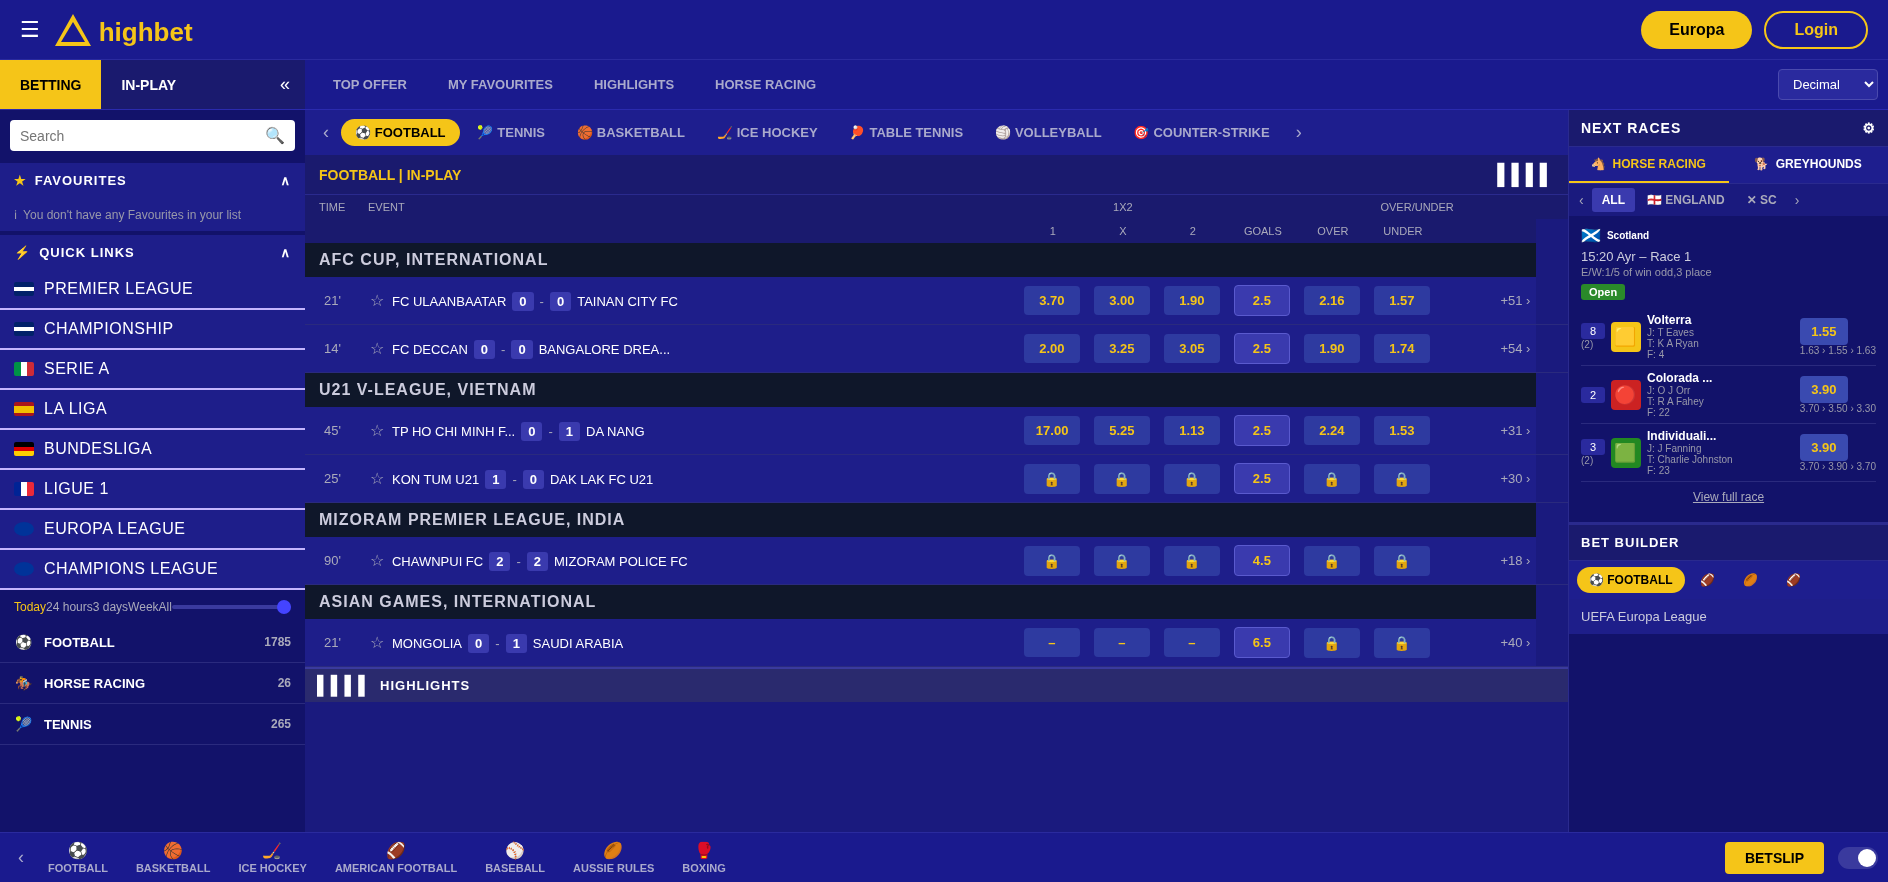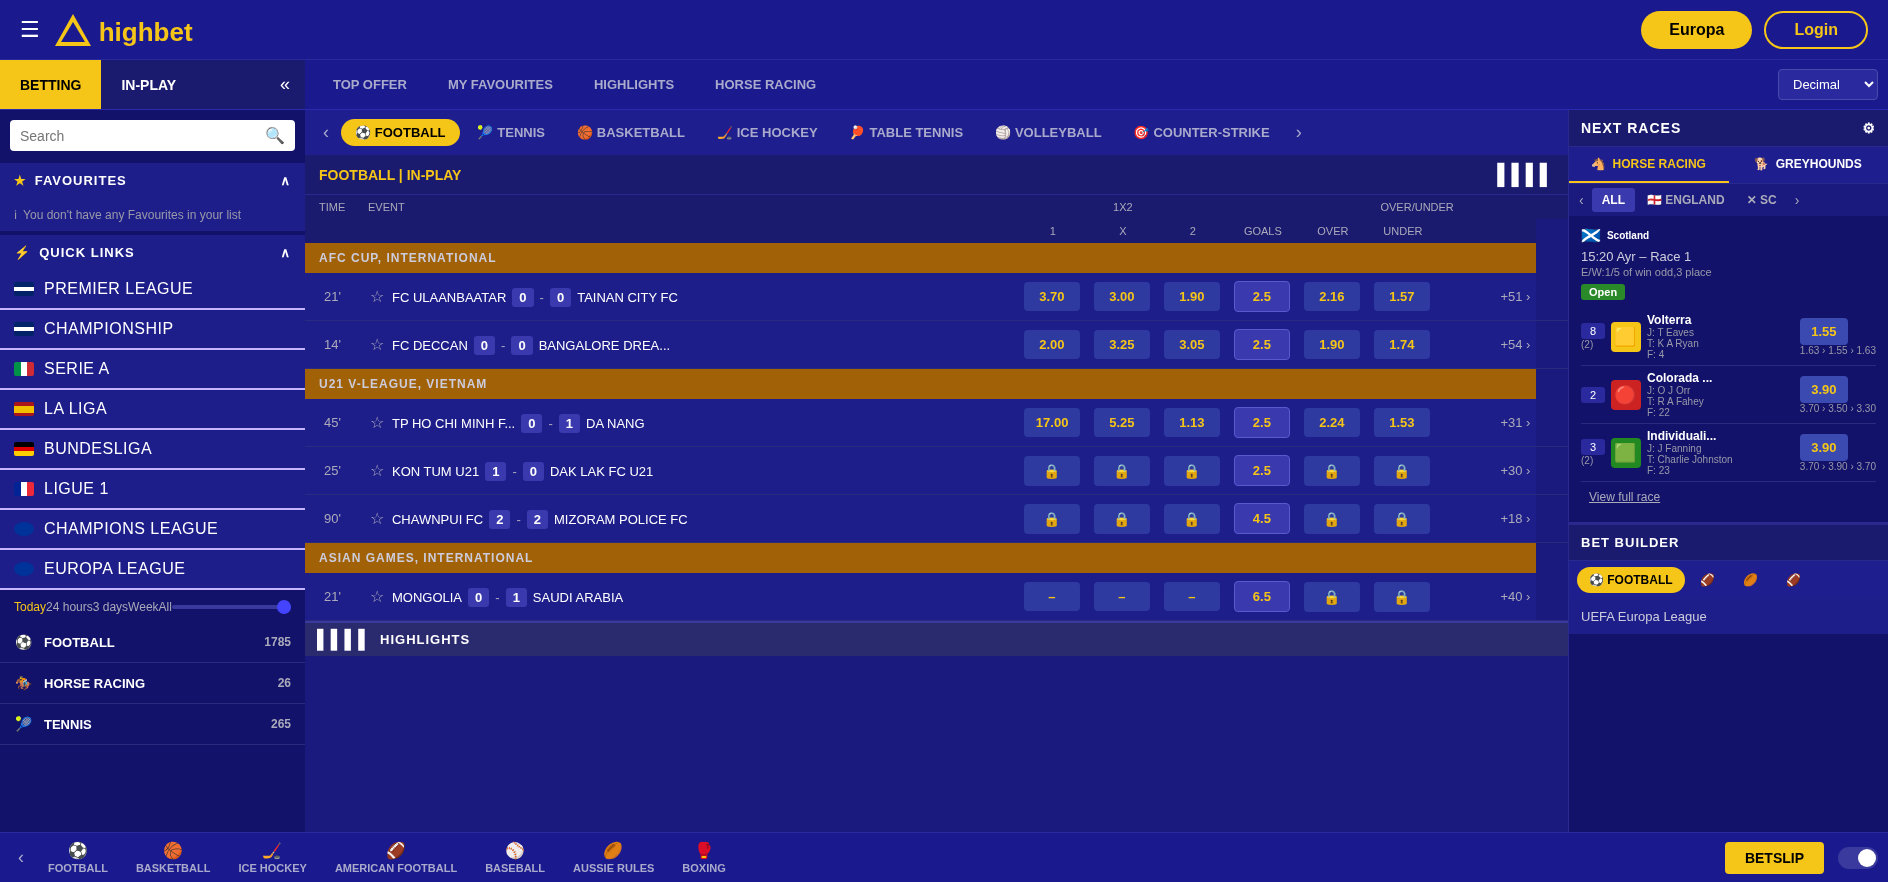--- a/index.html
+++ b/index.html
@@ -249,23 +249,23 @@
       padding: 8px 14px;
       background: #1a1a6e;
       border-bottom: 1px solid #2a2a8e;
     }
     .section-hdr-title { color: #f5c518; font-weight: bold; font-size: 14px; }
     .section-hdr-right { margin-left: auto; display: flex; gap: 8px; }
 
     
     .matches-table { width: 100%; border-collapse: collapse; }
     .league-row {
-      background: #a16207;
+      background: #0f172a;
       padding: 8px 14px;
-      font-size: 12px;
+      font-size: 16px;
       font-weight: bold;
       letter-spacing: 1px;
       text-transform: uppercase;
       color: #ccd;
       margin-left: 40px;
     }
     .league-row td { padding: 8px 14px; }
     .table-header { background: #1a1a6e; }
     .table-header th {
       padding: 6px 8px;
@@ -433,20 +433,21 @@
       padding: 6px 10px;
       border-radius: 4px;
       cursor: pointer;
       font-weight: bold;
       font-size: 13px;
       min-width: 48px;
       text-align: center;
     }
     .runner-price-change { font-size: 10px; color: #99a; text-align: center; }
     .view-full-race {
+      text-align: center;
       padding: 8px;
       font-size: 12px;
       color: #aab;
       cursor: pointer;
       text-decoration: underline;
     }
 
     
     .bet-builder-header {
       display: flex;
@@ -652,25 +653,25 @@
       <div class="sidebar-link">
         <span class="flag flag-germany"></span>
         BUNDESLIGA
       </div>
       <div class="sidebar-link">
         <span class="flag flag-france"></span>
         LIGUE 1
       </div>
       <div class="sidebar-link">
         <span class="flag flag-eu" style="border-radius:50%;"></span>
-        CHAMPIONS LEAGUE
+        EUROPA LEAGUE
       </div>
       <div class="sidebar-link">
         <span class="flag flag-eu" style="border-radius:50%;"></span>
-        EUROPA LEAGUE
+        CHAMPIONS LEAGUE
       </div>
     </div>
 
     <div class="sidebar-time-filter">
       <span style="color:#f5c518;">Today</span>
       <span>24 hours</span>
       <span>3 days</span>
       <span>Week</span>
       <span>All</span>
       <div class="slider-container">
@@ -815,20 +816,23 @@
           </td>
           <td><button class="lock-btn">🔒</button></td>
           <td><button class="lock-btn">🔒</button></td>
           <td><button class="lock-btn">🔒</button></td>
           <td><button class="odds-btn highlighted">2.5</button></td>
           <td><button class="lock-btn">🔒</button></td>
           <td><button class="lock-btn">🔒</button></td>
           <td class="more-col">+30 ›</td>
         </tr>
 
+        <tr class="league-row">
+          <td colspan="9">MIZORAM PREMIER LEAGUE, INDIA</td>
+        </tr>
         <tr class="match-row">
           <td class="match-time">90'</td>
           <td class="match-teams">
             <button class="star-btn">☆</button>
             <span class="team-score">
               CHAWNPUI FC <span class="score-badge">2</span>
               <span class="score-dash">-</span>
               <span class="score-badge">2</span> MIZORAM POLICE FC
             </span>
           </td>

